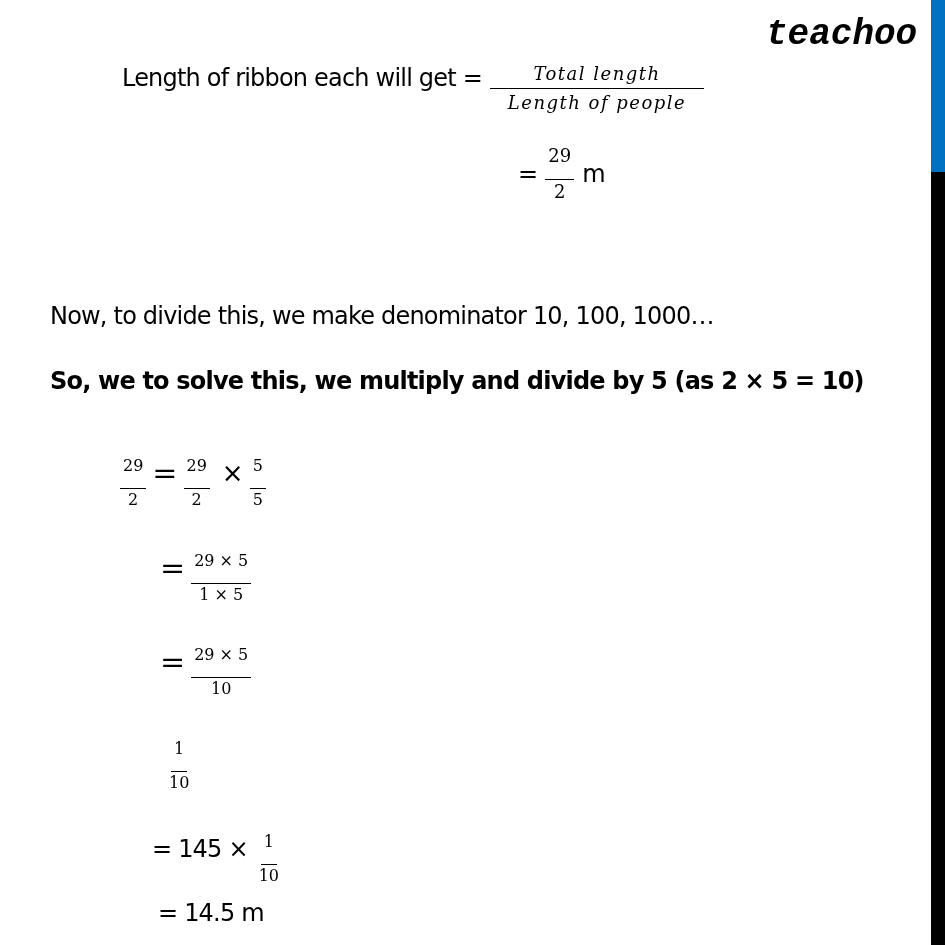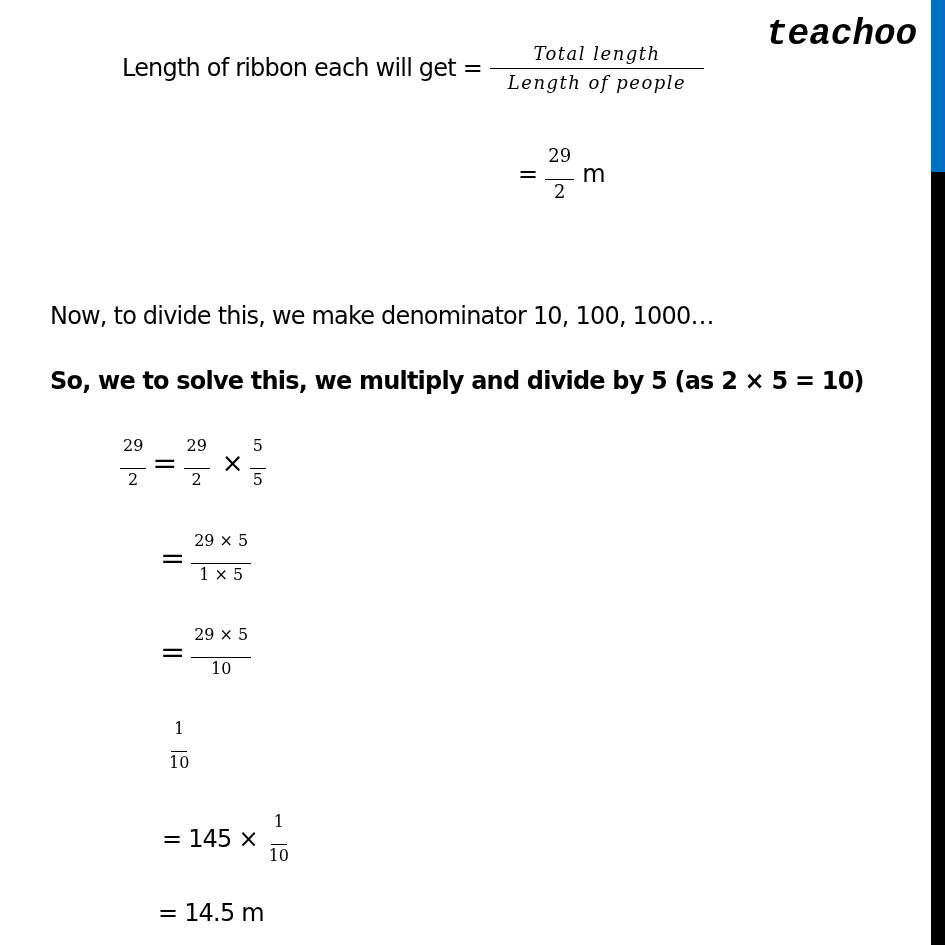--- a/index.html
+++ b/index.html
@@ -11,21 +11,21 @@
     .abs { position: absolute; }
     .sidebar-blue { left: 931px; top: 0; width: 14px; height: 172px; background: #0070c0; }
     .sidebar-black { left: 931px; top: 172px; width: 14px; height: 773px; background: #000; }
     .logo {
       left: 766px; top: 14px; font-family: Liberation Mono, monospace; font-style: italic;
       font-weight: bold; font-size: 36px; letter-spacing: 0px; color: #000;
     }
     .body-text { font-family: "DejaVu Sans", sans-serif; font-size: 24px; letter-spacing: -0.8px; white-space: nowrap; }
     .bold { font-weight: normal; }
     .math { font-family: "DejaVu Serif", serif; white-space: nowrap; }
-    .frac { display: inline-flex; flex-direction: column; align-items: center; vertical-align: middle; }
+    .frac { display: inline-flex; flex-direction: column; align-items: center; vertical-align: middle; margin-top: 20px; }
     .frac .num { padding: 0 3px 13px; border-bottom: 1.5px solid #000; line-height: 1.1; }
     .frac .den { padding: 2px 3px 0; line-height: 1.1; }
     .row { display: flex; align-items: center; white-space: nowrap; }
     .eq-big { font-family: "DejaVu Serif", serif; font-size: 30px; margin: 0 6px; }
     .times-big { font-family: "DejaVu Sans", sans-serif; font-size: 26px; margin: 0 6px 0 12px; }
   </style>
 </head>
 <body>
 
 <div class="abs sidebar-blue"></div>
@@ -86,21 +86,21 @@
   </span>
 </div>
 
 <div class="abs row" style="left:158px; top:720px;">
   <span class="frac math bold" style="font-size:16px; margin-left:8px;">
     <span class="num">1</span>
     <span class="den">10</span>
   </span>
 </div>
 
-<div class="abs row" style="left:162px; top:813px;">
+<div class="abs row" style="left:152px; top:813px;">
   <span class="body-text">= 145 ×</span>
   <span class="frac math" style="font-size:16px; margin-left:8px;">
     <span class="num">1</span>
     <span class="den">10</span>
   </span>
 </div>
 
 <div class="abs body-text bold" style="left:158px; top:899px;">= 14.5 m</div>
 
 </body></html>

